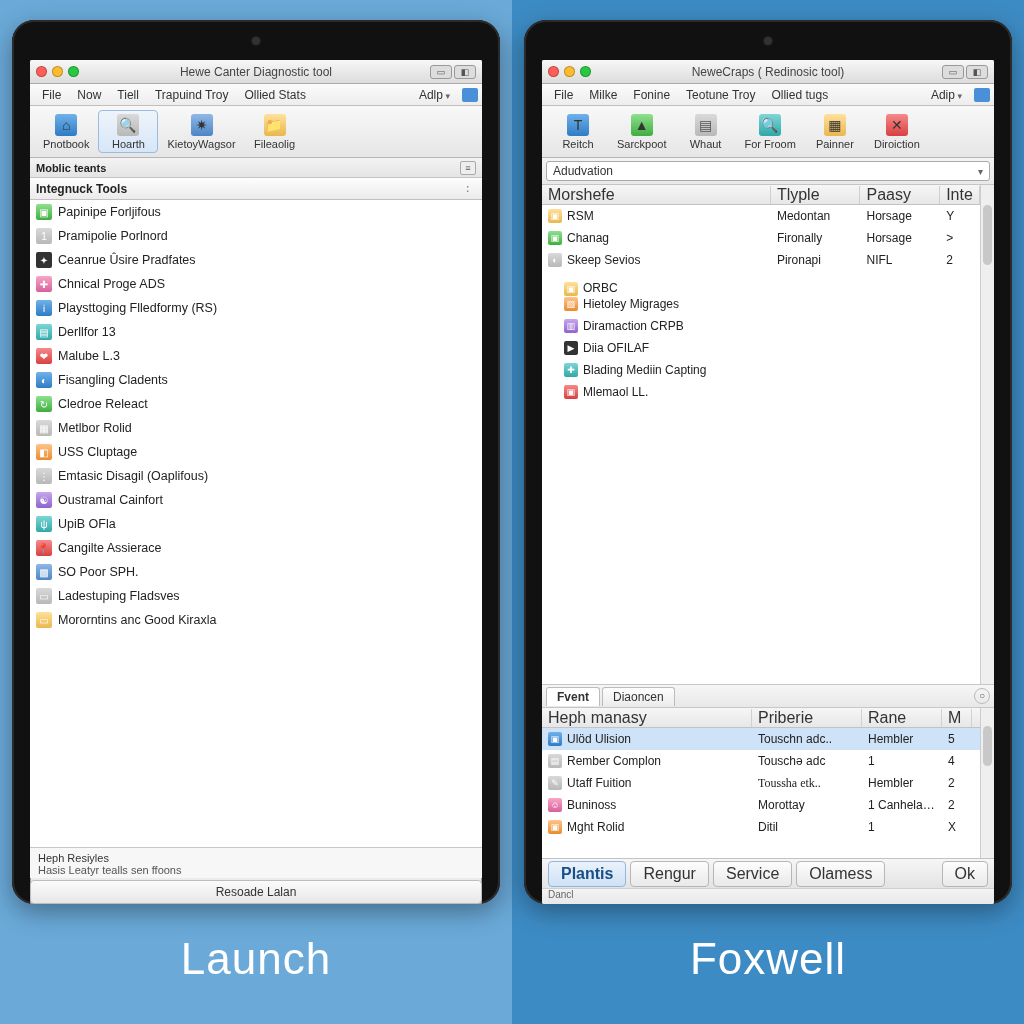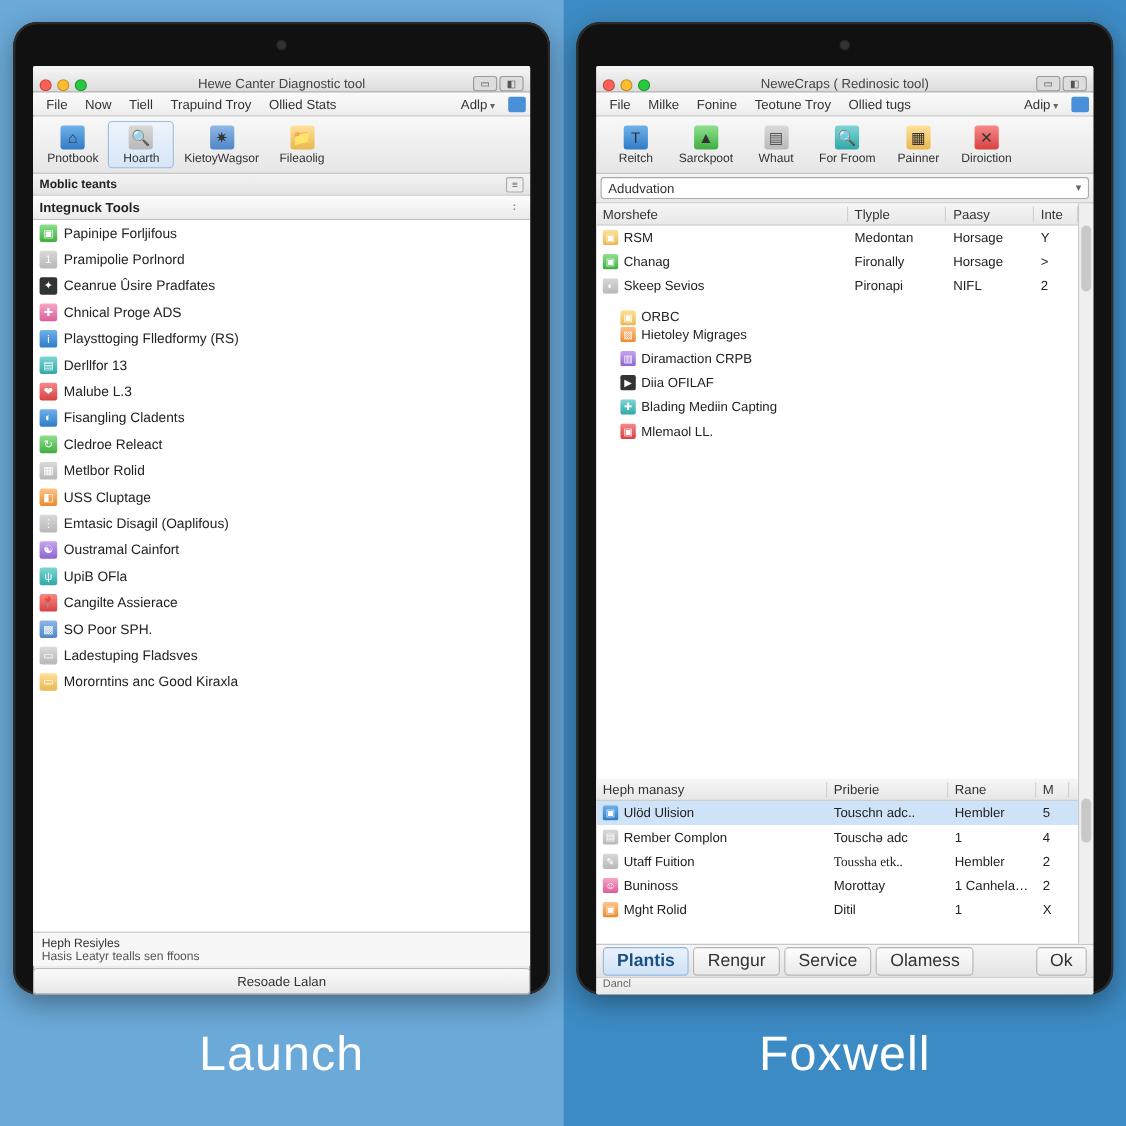--- a/index.html
+++ b/index.html
@@ -9,21 +9,21 @@
   .half.left { background: #6aa9d8; }
   .half.right { background: #3d8bc4; }
   .brand { color: #fff; text-align: center; font-weight: 300; letter-spacing: 1px; font-size: 44px; padding: 30px 0 40px 0; font-family: "Segoe UI Light", "Helvetica Neue", Arial, sans-serif; }
 
   
   .device { margin: 20px 12px 0 12px; flex: 1; background: #111; border-radius: 22px; padding: 40px 18px 0 18px; box-shadow: 0 8px 24px rgba(0,0,0,.35), inset 0 0 0 2px #2b2b2b; position: relative; display:flex; }
   .device::before { content:""; position:absolute; top:16px; left:50%; transform:translateX(-50%); width:10px; height:10px; background:#333; border-radius:50%; box-shadow: inset 0 0 2px #000; }
   .screen { background:#ececec; flex:1; border-radius:2px; display:flex; flex-direction:column; overflow:hidden; box-shadow: inset 0 0 0 1px #999; }
 
   
-  .titlebar { height:24px; background: linear-gradient(#f7f7f7,#dcdcdc); border-bottom:1px solid #aaa; display:flex; align-items:flex-end; padding:0 6px; font-size:12px; color:#444; position:relative; }
+  .titlebar { height:24px; background: linear-gradient(#f7f7f7,#dcdcdc); border-bottom:1px solid #aaa; display:flex; align-items:center; padding:0 6px; font-size:12px; color:#444; position:relative; }
   .traffic { display:flex; gap:5px; margin-right:8px;}
   .tl { width:11px; height:11px; border-radius:50%; border:1px solid rgba(0,0,0,.25);}
   .tl.red{background:#ff5f57}.tl.yel{background:#febc2e}.tl.grn{background:#28c840}
   .titlebar .title { position:absolute; left:0; right:0; text-align:center; pointer-events:none; }
   .titlebar .wbtn { position:absolute; right:30px; width:22px; height:14px; background:#ddd; border:1px solid #999; border-radius:3px; font-size:9px; display:flex; align-items:center; justify-content:center; color:#555;}
   .titlebar .wbtn2 { right:6px; }
 
   
   .menubar { height:22px; background: linear-gradient(#fbfbfb,#ededed); border-bottom:1px solid #bfbfbf; display:flex; align-items:center; padding:0 4px; font-size:12px; color:#333;}
   .menubar span { padding: 0 8px; cursor:default; }
@@ -52,21 +52,21 @@
   .statusbox { background:#f7f7f7; border-top:1px solid #c8c8c8; padding:4px 8px 2px 8px; font-size:11px; color:#555; }
   .statusbox .t{ color:#333; }
   .big-status-btn { height:24px; margin:2px 0 0 0; background:linear-gradient(#fbfbfb,#e7e7e7); border:1px solid #bcbcbc; border-radius:4px; text-align:center; font-size:12px; line-height:22px; color:#333; }
 
   
   .combo { flex:1; height:20px; background:#fff; border:1px solid #aaa; border-radius:3px; display:flex; align-items:center; padding:0 6px; font-size:12px; color:#333; margin:3px 4px; }
   .combo::after{ content:"▾"; margin-left:auto; color:#666; font-size:10px; }
 
   .table { background:#fff; font-size:12px; color:#222; overflow:auto; }
   .thead { display:flex; background:linear-gradient(#f6f6f6,#e7e7e7); border-bottom:1px solid #c3c3c3; height:20px; align-items:center; position:sticky; top:0;}
-  .th { padding:0 6px; border-right:1px solid #d0d0d0; font-size:12px; color:#333; }
+  .th { padding:0 6px; border-right:1px solid #d0d0d0; font-size:16px; color:#333; }
   .tr { display:flex; height:22px; align-items:center; }
   .tr.sel{ background:#cfe3f8; }
   .td { padding:0 6px; overflow:hidden; white-space:nowrap; text-overflow:ellipsis; }
   .td .ico{ width:14px; height:14px; margin-right:5px; border-radius:2px; display:inline-flex; align-items:center; justify-content:center; font-size:9px; color:#fff; vertical-align:middle;}
   .indent1{ padding-left:22px; }
   .scrollbar { width:14px; background:#efefef; border-left:1px solid #ccc; position:relative;}
   .scrollbar .thumb{ position:absolute; left:2px; right:2px; top:20px; height:60px; background:#c8c8c8; border-radius:6px;}
 
   .flexrow{ display:flex; }
   .grow{ flex:1; }
@@ -358,20 +358,26 @@
                 <div class="td" style="width: 90px;"></div>
                 <div class="td" style="width: 80px;"></div>
                 <div class="td" style="width: 40px;"></div>
               </div>
             </div>
           <div class="scrollbar">
               <div class="thumb"></div>
             </div>
         </div>
 
+        <div class="tabbar" id="right-tabs">
+            <div class="tab active">Fvent</div>
+            <div class="tab">Diaoncen</div>
+            <div style="flex: 1 1 0%;"></div>
+            <div class="sp">○</div>
+          </div>
 
         <div class="flexrow" style="height:150px;">
           <div class="table grow" id="right-bottom-table">
               <div class="thead">
                 <div class="th" style="width: 210px;">Heph manasy</div>
                 <div class="th" style="width: 110px;">Priberie</div>
                 <div class="th" style="width: 80px;">Rane</div>
                 <div class="th" style="width: 30px;">M</div>
               </div>
               <div class="tr sel">

